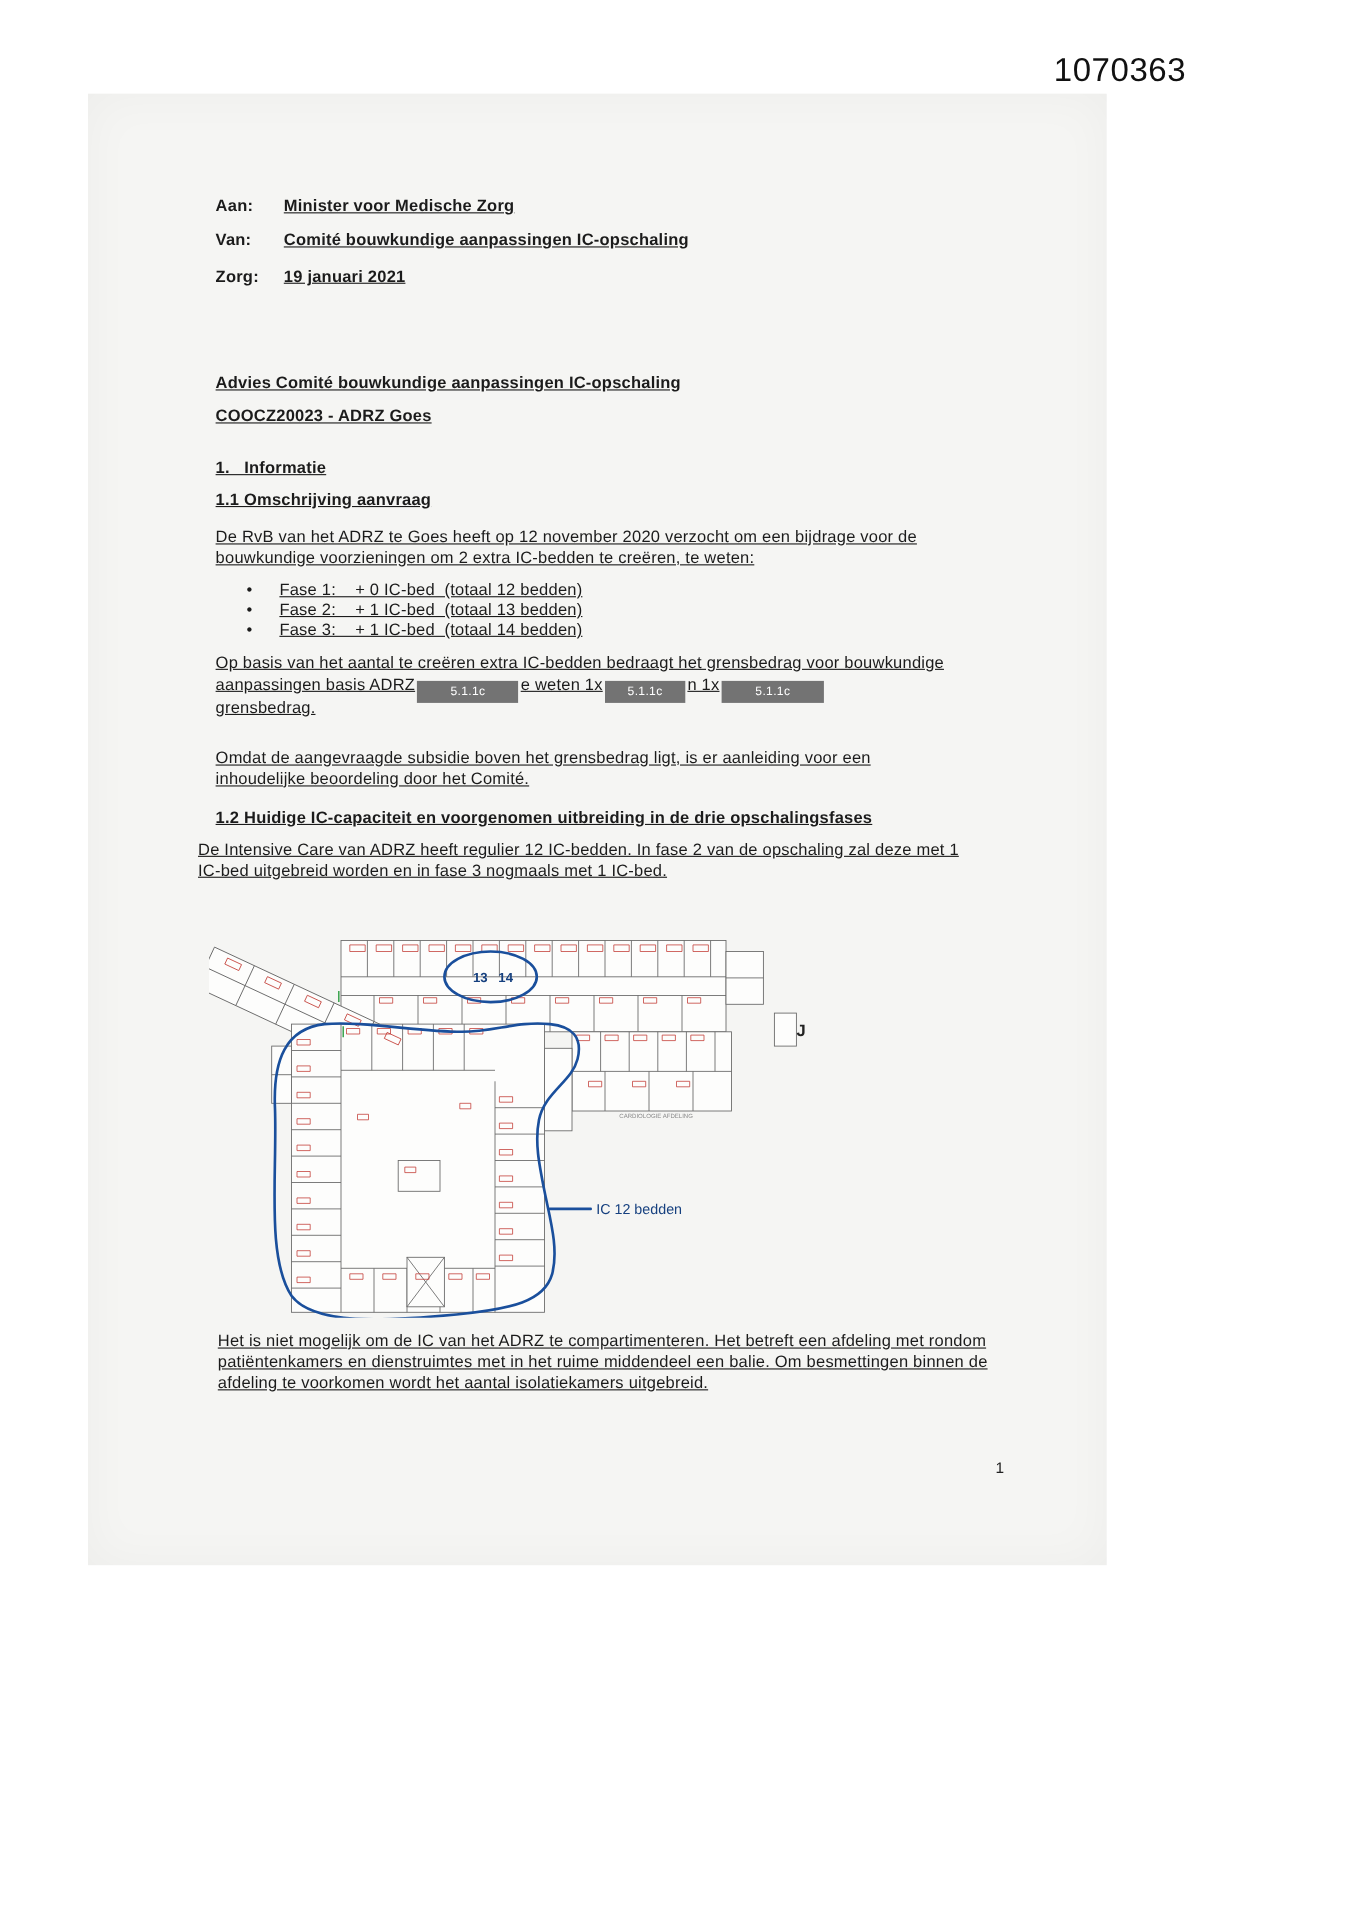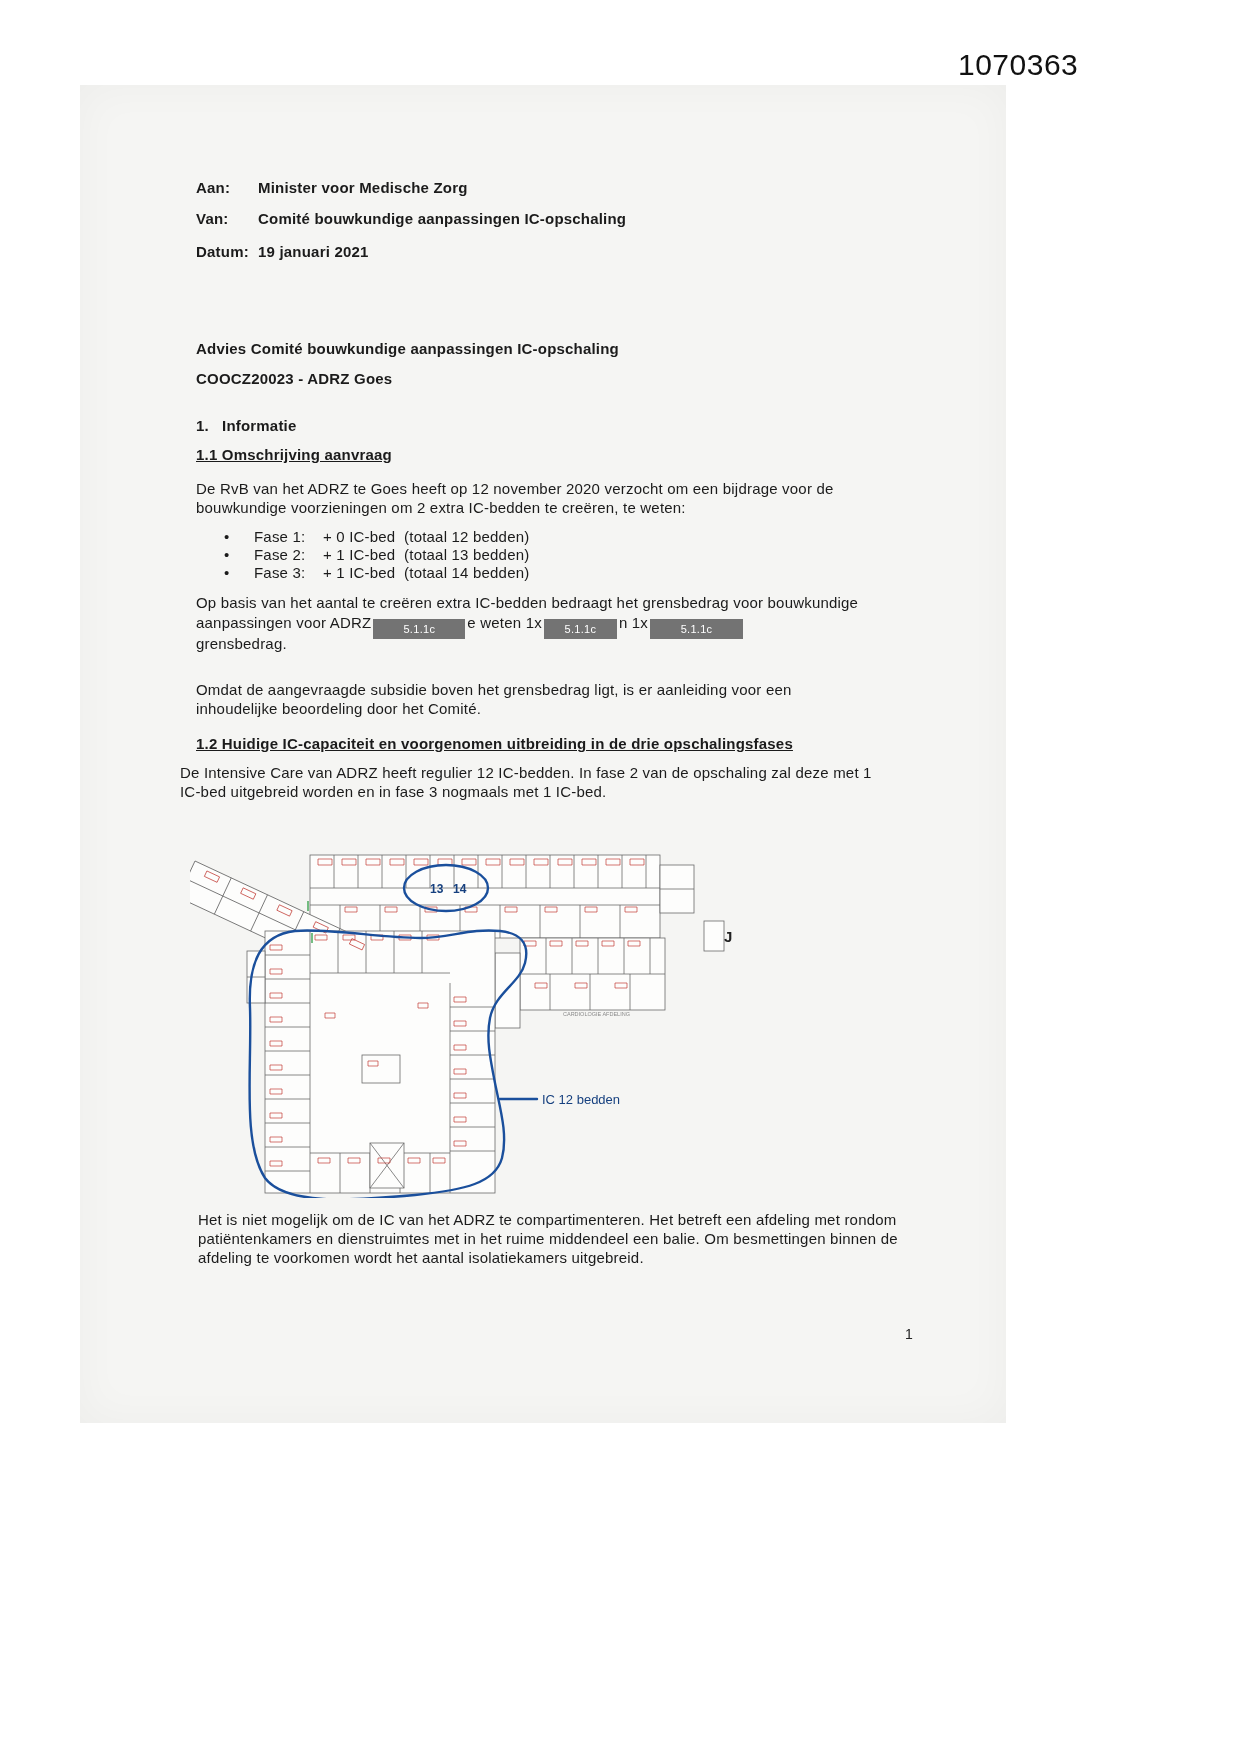--- a/index.html
+++ b/index.html
@@ -19,21 +19,21 @@
   .scan {
     position: absolute;
     left: 80px;
     top: 85px;
     width: 926px;
     height: 1338px;
     background: #f5f5f3;
     box-shadow: inset 0 0 45px rgba(0,0,0,0.035);
   }
   .abs { position: absolute; }
-  .t  { font-size: 15px; line-height: 19px; letter-spacing: 0.2px; }
+  .t  { font-size: 15px; line-height: 19px; letter-spacing: 0.2px; text-decoration: underline; }
   .b  { font-weight: bold; }
   .u  { text-decoration: underline; font-weight: bold; }
   .pre { white-space: pre; }
   .doc-number {
     font-size: 30px;
     letter-spacing: 0.5px;
     color: #111;
   }
   .label-col { display: inline-block; width: 62px; }
   .redact {
@@ -60,21 +60,21 @@
 
   <div class="abs doc-number" style="left:958px; top:48px;">1070363</div>
 
   <div class="abs t b" style="left:196px; top:178px;">
     <span class="label-col">Aan:</span><span>Minister voor Medische Zorg</span>
   </div>
   <div class="abs t b" style="left:196px; top:209px;">
     <span class="label-col">Van:</span><span>Comité bouwkundige aanpassingen IC-opschaling</span>
   </div>
   <div class="abs t b" style="left:196px; top:242px;">
-    <span class="label-col">Datum:</span><span>19 januari 2021</span>
+    <span class="label-col">Zorg:</span><span>19 januari 2021</span>
   </div>
 
   <div class="abs t b" style="left:196px; top:339px;">Advies Comité bouwkundige aanpassingen IC-opschaling</div>
   <div class="abs t b" style="left:196px; top:369px;">COOCZ20023 - ADRZ Goes</div>
 
   <div class="abs t b pre" style="left:196px; top:416px;">1.   Informatie</div>
 
   <div class="abs t u" style="left:196px; top:445px;">1.1 Omschrijving aanvraag</div>
 
   <div class="abs t" style="left:196px; top:479px; width:688px;">De RvB van het ADRZ te Goes heeft op 12 november 2020 verzocht om een bijdrage voor de bouwkundige voorzieningen om 2 extra IC-bedden te creëren, te weten:</div>
@@ -87,21 +87,21 @@
       <span style="display:inline-block; width:30px;">•</span><span class="pre">Fase 2:    + 1 IC-bed  (totaal 13 bedden)</span>
     </div>
     <div class="t" style="height:18px;">
       <span style="display:inline-block; width:30px;">•</span><span class="pre">Fase 3:    + 1 IC-bed  (totaal 14 bedden)</span>
     </div>
   </div>
 
   <div class="abs" style="left:196px; top:593px;">
     <div class="t" style="height:20px;">Op basis van het aantal te creëren extra IC-bedden bedraagt het grensbedrag voor bouwkundige</div>
     <div class="t mixline">
-      <span>aanpassingen voor ADRZ</span><span class="redact" style="width:92px;">5.1.1c</span><span>e weten 1x</span><span class="redact" style="width:73px;">5.1.1c</span><span>n 1x</span><span class="redact" style="width:93px;">5.1.1c</span>
+      <span>aanpassingen basis ADRZ</span><span class="redact" style="width:92px;">5.1.1c</span><span>e weten 1x</span><span class="redact" style="width:73px;">5.1.1c</span><span>n 1x</span><span class="redact" style="width:93px;">5.1.1c</span>
     </div>
     <div class="t">grensbedrag.</div>
   </div>
 
   <div class="abs t" style="left:196px; top:680px; width:645px;">Omdat de aangevraagde subsidie boven het grensbedrag ligt, is er aanleiding voor een inhoudelijke beoordeling door het Comité.</div>
 
   <div class="abs t u" style="left:196px; top:734px;">1.2 Huidige IC-capaciteit en voorgenomen uitbreiding in de drie opschalingsfases</div>
 
   <div class="abs t" style="left:180px; top:763px; width:700px;">De Intensive Care van ADRZ heeft regulier 12 IC-bedden. In fase 2 van de opschaling zal deze met 1 IC-bed uitgebreid worden en in fase 3 nogmaals met 1 IC-bed.</div>
 

